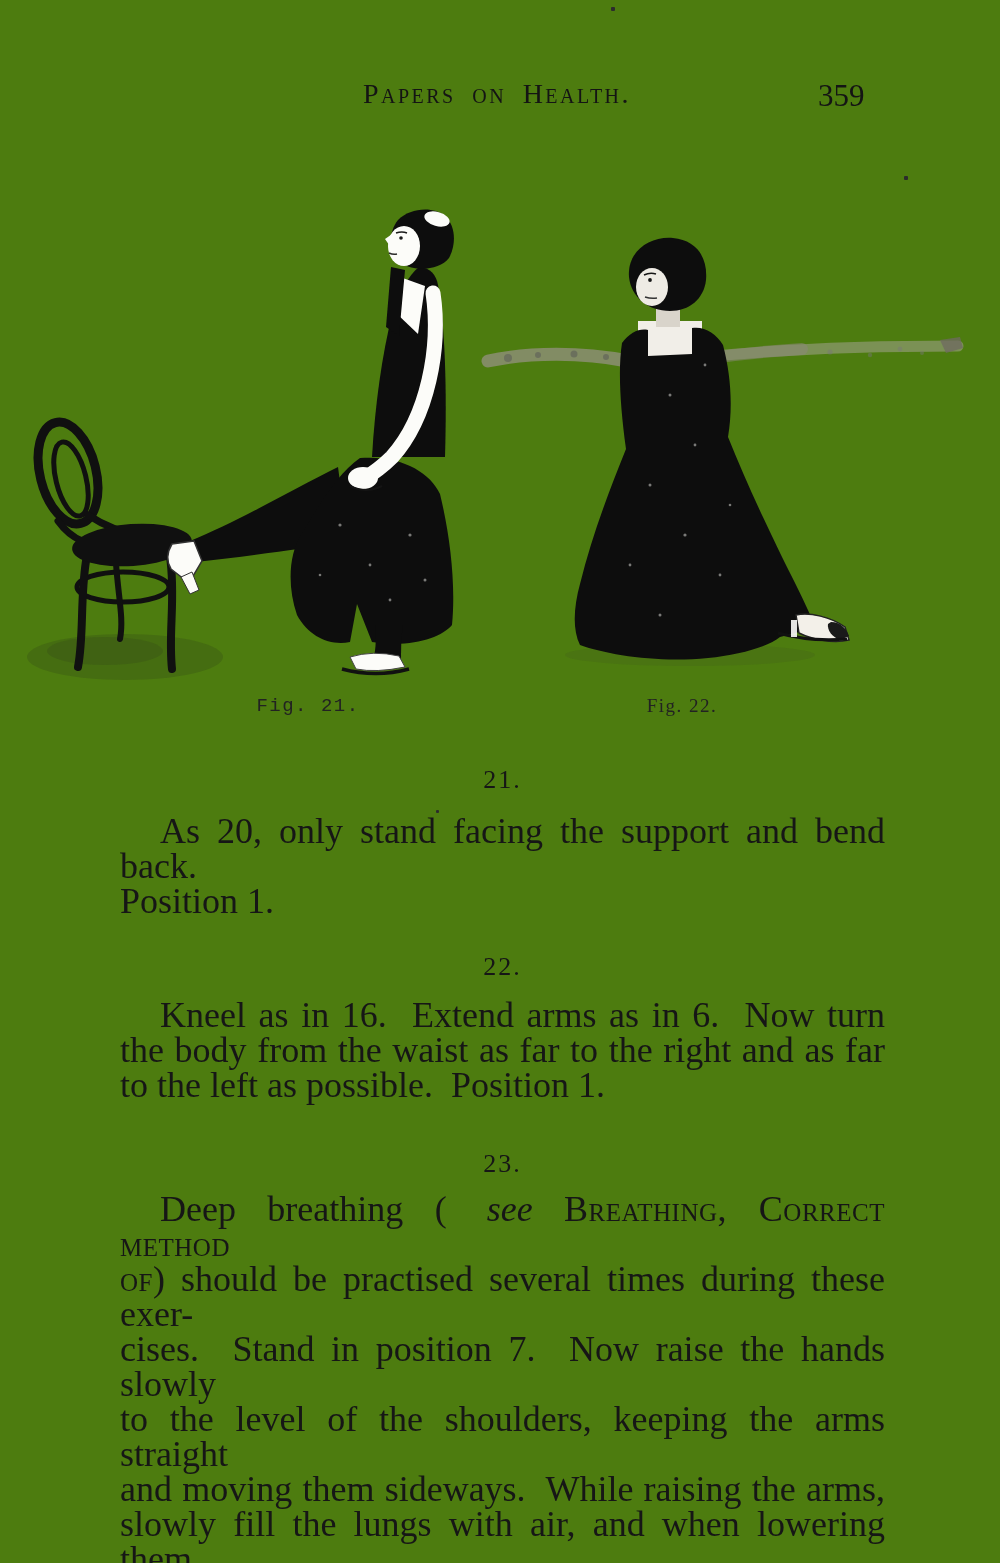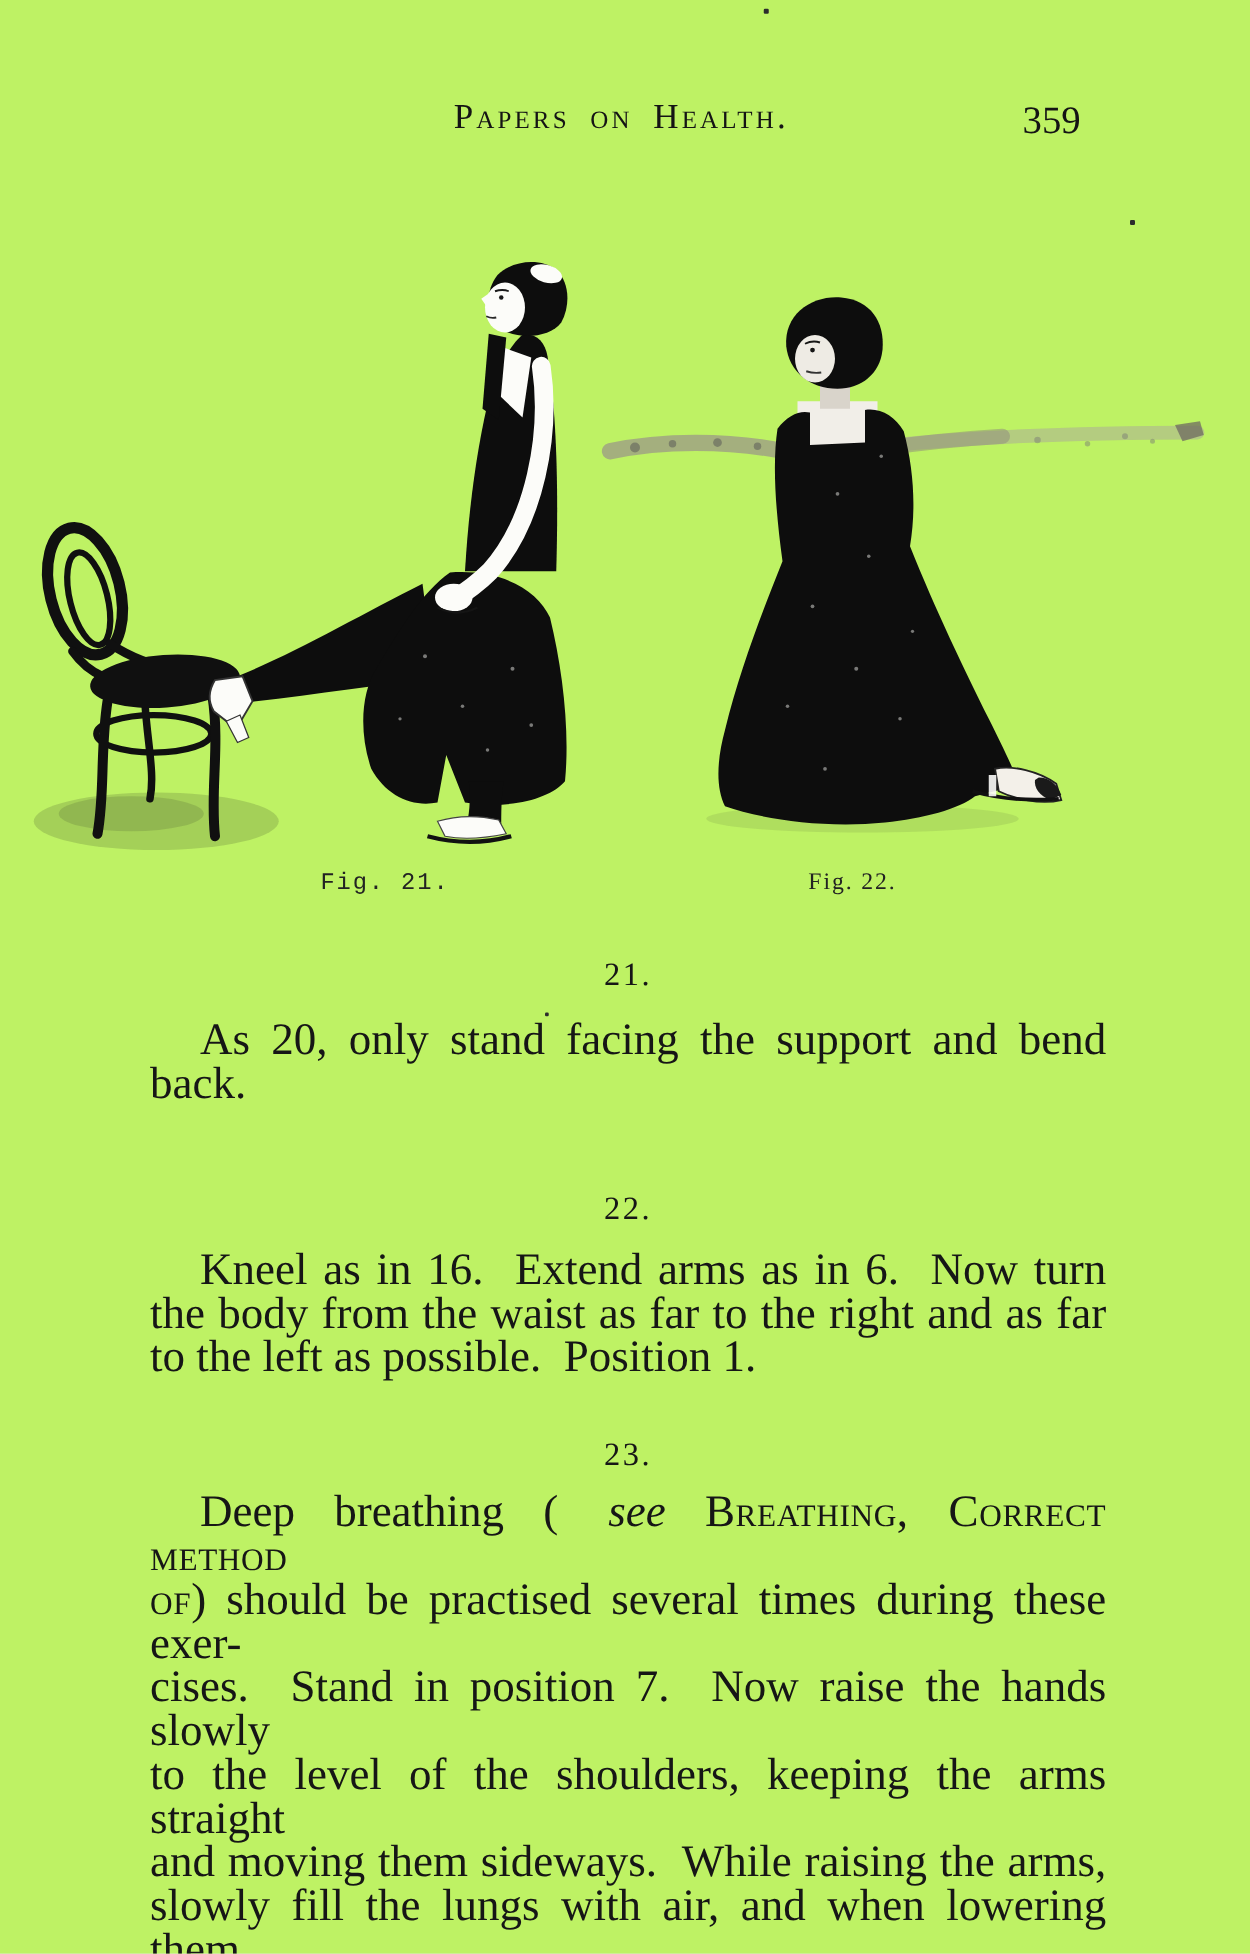--- a/index.html
+++ b/index.html
@@ -1,17 +1,17 @@
 <!DOCTYPE html>
 <html><head>
 <meta charset="utf-8">
 <style>
   html,body{margin:0;padding:0;background:#e8e8e4;}
   #page{
-    position:relative;width:1000px;height:1563px;background:#bef264;
+    position:relative;width:1000px;height:1563px;background:#4d7c0f;
     margin:0 auto;overflow:hidden;color:#1a1a1a;
     font-family:"Liberation Serif","DejaVu Serif",serif;
   }
   .abs{position:absolute;}
   
   .running-head{
     top:76px;left:197px;width:600px;text-align:center;
     font-size:28px;line-height:36px;font-variant:small-caps;
     letter-spacing:2.5px;word-spacing:7px;color:#141414;
   }
@@ -169,20 +169,21 @@
       </g>
     </g>
   </svg>
 
   <div id="cap21" class="abs fig-caption">Fig. 21.</div>
   <div id="cap22" class="abs fig-caption">Fig. 22.</div>
 
   <div class="abs sec-num" style="top:765px;">21.</div>
   <div class="abs para" style="top:814px;">
       <div class="pline just indent"><span>As 20, only stand facing the support and bend back.</span></div>
+      <div class="pline"><span>Position 1.</span></div>
     </div>
 
   <div class="abs sec-num" style="top:952px;">22.</div>
   <div class="abs para" style="top:998px;">
       <div class="pline just indent"><span>Kneel as in 16.  Extend arms as in 6.  Now turn</span></div>
       <div class="pline just"><span>the body from the waist as far to the right and as far</span></div>
       <div class="pline"><span>to the left as possible.  Position 1.</span></div>
     </div>
 
   <div class="abs sec-num" style="top:1149px;">23.</div>

